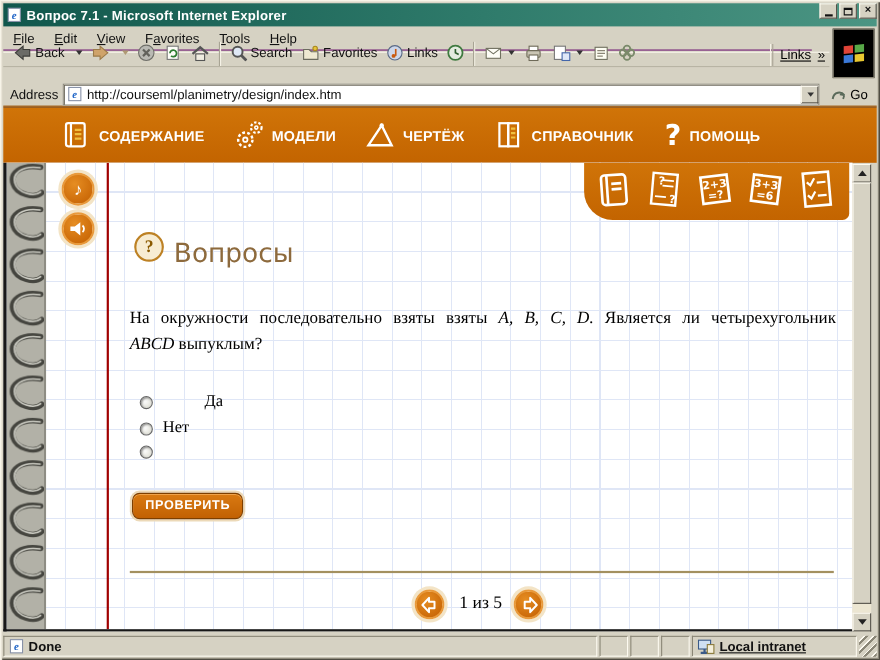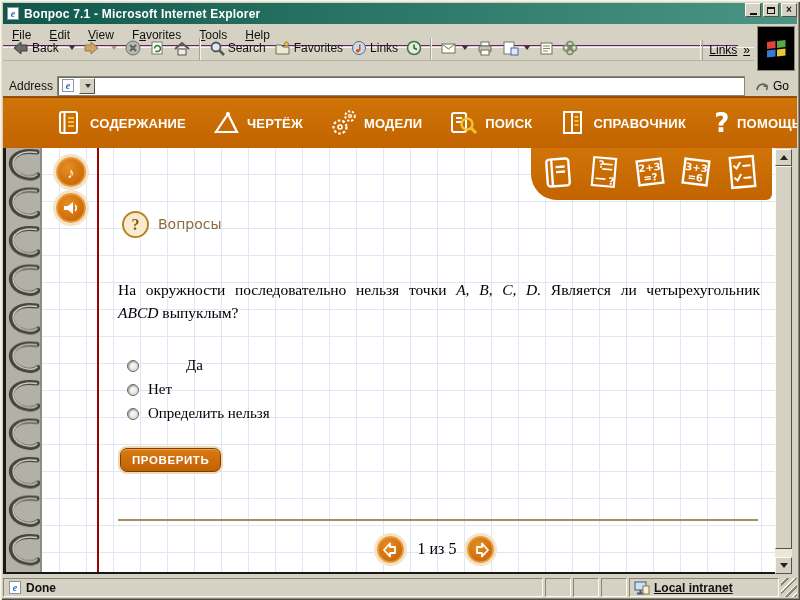--- a/index.html
+++ b/index.html
@@ -45,21 +45,21 @@
     border-left:3px solid #181818; border-bottom:2px solid #181818; background-color:#fff;
     background-image: repeating-linear-gradient(to right, transparent 0 26px, #dfe6f6 26px 27px),
                       repeating-linear-gradient(to bottom, transparent 0 26px, #dfe6f6 26px 27px); overflow:hidden;}
   .redline{ position:absolute; left:91px; top:0; width:2px; height:100%; background:#a00000; }
   .audio{ position:absolute; width:30px; height:30px; border-radius:50%;
     background:radial-gradient(circle at 38% 32%, #e68d22, #c25e00); border:2px solid #e89a3c;
     box-shadow:0 0 0 3px #f3e4c6; display:flex; align-items:center; justify-content:center; color:#fff; font-size:15px;}
   .ptitle{ position:absolute; left:114px; top:16px; font-family:"DejaVu Sans",sans-serif; font-size:20px; font-weight:bold; color:#8a4700;}
   .qicon{ position:absolute; left:116px; top:63px; width:27px; height:27px; border-radius:50%; background:#f7ecd2; border:2px solid #bd8124;
     display:flex; align-items:center; justify-content:center; font-family:"Liberation Serif",serif; font-weight:bold; font-size:16px; color:#8a5a00;}
-  .qlabel{ position:absolute; left:152px; top:68px; font-family:"DejaVu Sans",sans-serif; font-size:14px; color:#8d6a3d;text-align:center;}
+  .qlabel{ position:absolute; left:152px; top:68px; font-family:"DejaVu Sans",sans-serif; font-size:24px; color:#8d6a3d;text-align:center;}
   .question{ position:absolute; left:112px; top:130px; width:642px; font-family:"Liberation Serif",serif; font-size:15.5px; line-height:23px; color:#000;}
   .question .jl{ text-align:justify; text-align-last:justify; }
   .question i{ font-style:italic; }
   .optrow{ position:absolute; display:flex; align-items:center; gap:9px;}
   .radio{ width:12px; height:12px; border-radius:50%; background:radial-gradient(circle at 35% 35%, #ffffff, #d8d8cc);
     border:1px solid #666; box-shadow: inset 1px 1px 2px rgba(60,60,60,.55), 1px 1px 0 rgba(255,255,255,.9);}
   .optlabel{ font-family:"Liberation Serif",serif; font-size:15px; color:#000;}
   .checkbtn{ position:absolute; left:114px; top:300px; padding:5px 11px; background:linear-gradient(#d97a12,#c26103);
     border:1px solid #7d3f00; border-radius:7px; box-shadow:0 0 0 2px #ecd9b8, inset 0 1px 0 #efa24a;
     color:#fff; font-size:11.5px; font-weight:bold; letter-spacing:.6px;}
@@ -240,20 +240,21 @@
     </div>
   </div>
 
   <div class="addressbar">
     <span class="alabel">Address</span>
     <div class="afield">
       <svg width="14" height="15">
           <rect x="1.5" y="1.5" width="11" height="12" fill="#fff" stroke="#8892a8"></rect>
           <text x="7" y="11" font-size="10" font-weight="bold" font-style="italic" fill="#2468c8" text-anchor="middle" font-family="Liberation Serif,serif">e</text>
         </svg>
+      <input type="text" value="http://courseml/planimetry/design/index.htm" style="">
       <div class="adrop">
           <span class="dd"></span>
         </div>
     </div>
     <div class="gobtn">
       <svg width="15" height="14">
           <path d="M2 11 C3 4 10 4 12.5 7.5" stroke="#5a6a5a" stroke-width="1.8" fill="none"></path>
           <path d="M12.5 7.5 l-4 -0.6 M12.5 7.5 l-1 3.6" stroke="#5a6a5a" stroke-width="1.6" fill="none"></path>
         </svg>
       <span>Go</span>
@@ -271,49 +272,35 @@
             <g stroke="#f0c040" stroke-width="2">
               <line x1="13" y1="10" x2="19" y2="10"></line>
               <line x1="13" y1="14" x2="19" y2="14"></line>
               <line x1="13" y1="18" x2="19" y2="18"></line>
             </g>
           </svg>
         <span>СОДЕРЖАНИЕ</span>
       </div>
       <div class="navitem">
         <svg width="30" height="30">
-            <polygon points="4,24 25,24 16,6" fill="none" stroke="#fff" stroke-width="2.2"></polygon>
-            <circle cx="16" cy="6" r="2" fill="#fff"></circle>
-          </svg>
-        <span>ЧЕРТЁЖ</span>
-      </div>
-      <div class="navitem">
-        <svg width="30" height="30">
             <g fill="none" stroke="#fff">
               <circle cx="11" cy="19" r="6.5" stroke-width="2.2" stroke-dasharray="2.6 2"></circle>
               <circle cx="11" cy="19" r="2" stroke-width="1.6"></circle>
               <circle cx="21" cy="8" r="4.8" stroke-width="2" stroke-dasharray="2.2 1.8"></circle>
               <circle cx="21" cy="8" r="1.4" stroke-width="1.4"></circle>
             </g>
           </svg>
         <span>МОДЕЛИ</span>
       </div>
       <div class="navitem">
-        <svg width="32" height="30">
-            <g fill="none" stroke="#fff" stroke-width="2">
-              <rect x="4" y="5" width="14" height="19" rx="2"></rect>
-              <line x1="8" y1="10" x2="14" y2="10"></line>
-              <line x1="8" y1="14" x2="14" y2="14"></line>
-            </g>
-            <g fill="none" stroke="#f2c230">
-              <circle cx="19" cy="16" r="5.5" stroke-width="2.4"></circle>
-              <line x1="23" y1="20" x2="28" y2="25" stroke-width="3"></line>
-            </g>
-          </svg>
-        <span>ПОИСК</span>
+        <svg width="30" height="30">
+            <polygon points="4,24 25,24 16,6" fill="none" stroke="#fff" stroke-width="2.2"></polygon>
+            <circle cx="16" cy="6" r="2" fill="#fff"></circle>
+          </svg>
+        <span>ЧЕРТЁЖ</span>
       </div>
       <div class="navitem">
         <svg width="30" height="30">
             <g fill="none" stroke="#fff" stroke-width="2">
               <rect x="6" y="4" width="8" height="21"></rect>
               <rect x="14" y="4" width="9" height="21"></rect>
             </g>
             <g stroke="#f0c040" stroke-width="2">
               <line x1="16.5" y1="9" x2="20.5" y2="9"></line>
               <line x1="16.5" y1="13" x2="20.5" y2="13"></line>
@@ -356,35 +343,34 @@
         </svg>
     </div>
 
 
     <div class="qicon">
         <span>?</span>
       </div>
     <div class="qlabel">Вопросы</div>
 
     <div class="question">
-      <div class="jl"><span>На окружности последовательно нельзя точки </span><i>A, B, C, D.</i><span> Является ли четырехугольник</span></div>
+      <div class="jl"><span>На окружности последовательно взяты взяты </span><i>A, B, C, D.</i><span> Является ли четырехугольник</span></div>
       <div><i>ABCD</i><span> выпуклым?</span></div>
     </div>
 
     <div class="optrow" style="left:121px;top:209px;gap:47px;">
       <span class="radio"></span>
       <span class="optlabel">Да</span>
     </div>
     <div class="optrow" style="left:121px;top:233px;">
       <span class="radio"></span>
       <span class="optlabel">Нет</span>
     </div>
     <div class="optrow" style="left:121px;top:257px;">
       <span class="radio"></span>
-      <span class="optlabel">Определить нельзя</span>
     </div>
 
     <div class="checkbtn">ПРОВЕРИТЬ</div>
 
     <div class="hsep"></div>
 
     <div class="pagbtn" style="left:371px;top:388px;">
       <svg width="20" height="20">
           <polygon points="14,7 9,7 9,3.5 3,10 9,16.5 9,13 14,13" fill="none" stroke="#fff" stroke-width="1.8" stroke-linejoin="round"></polygon>
         </svg>

